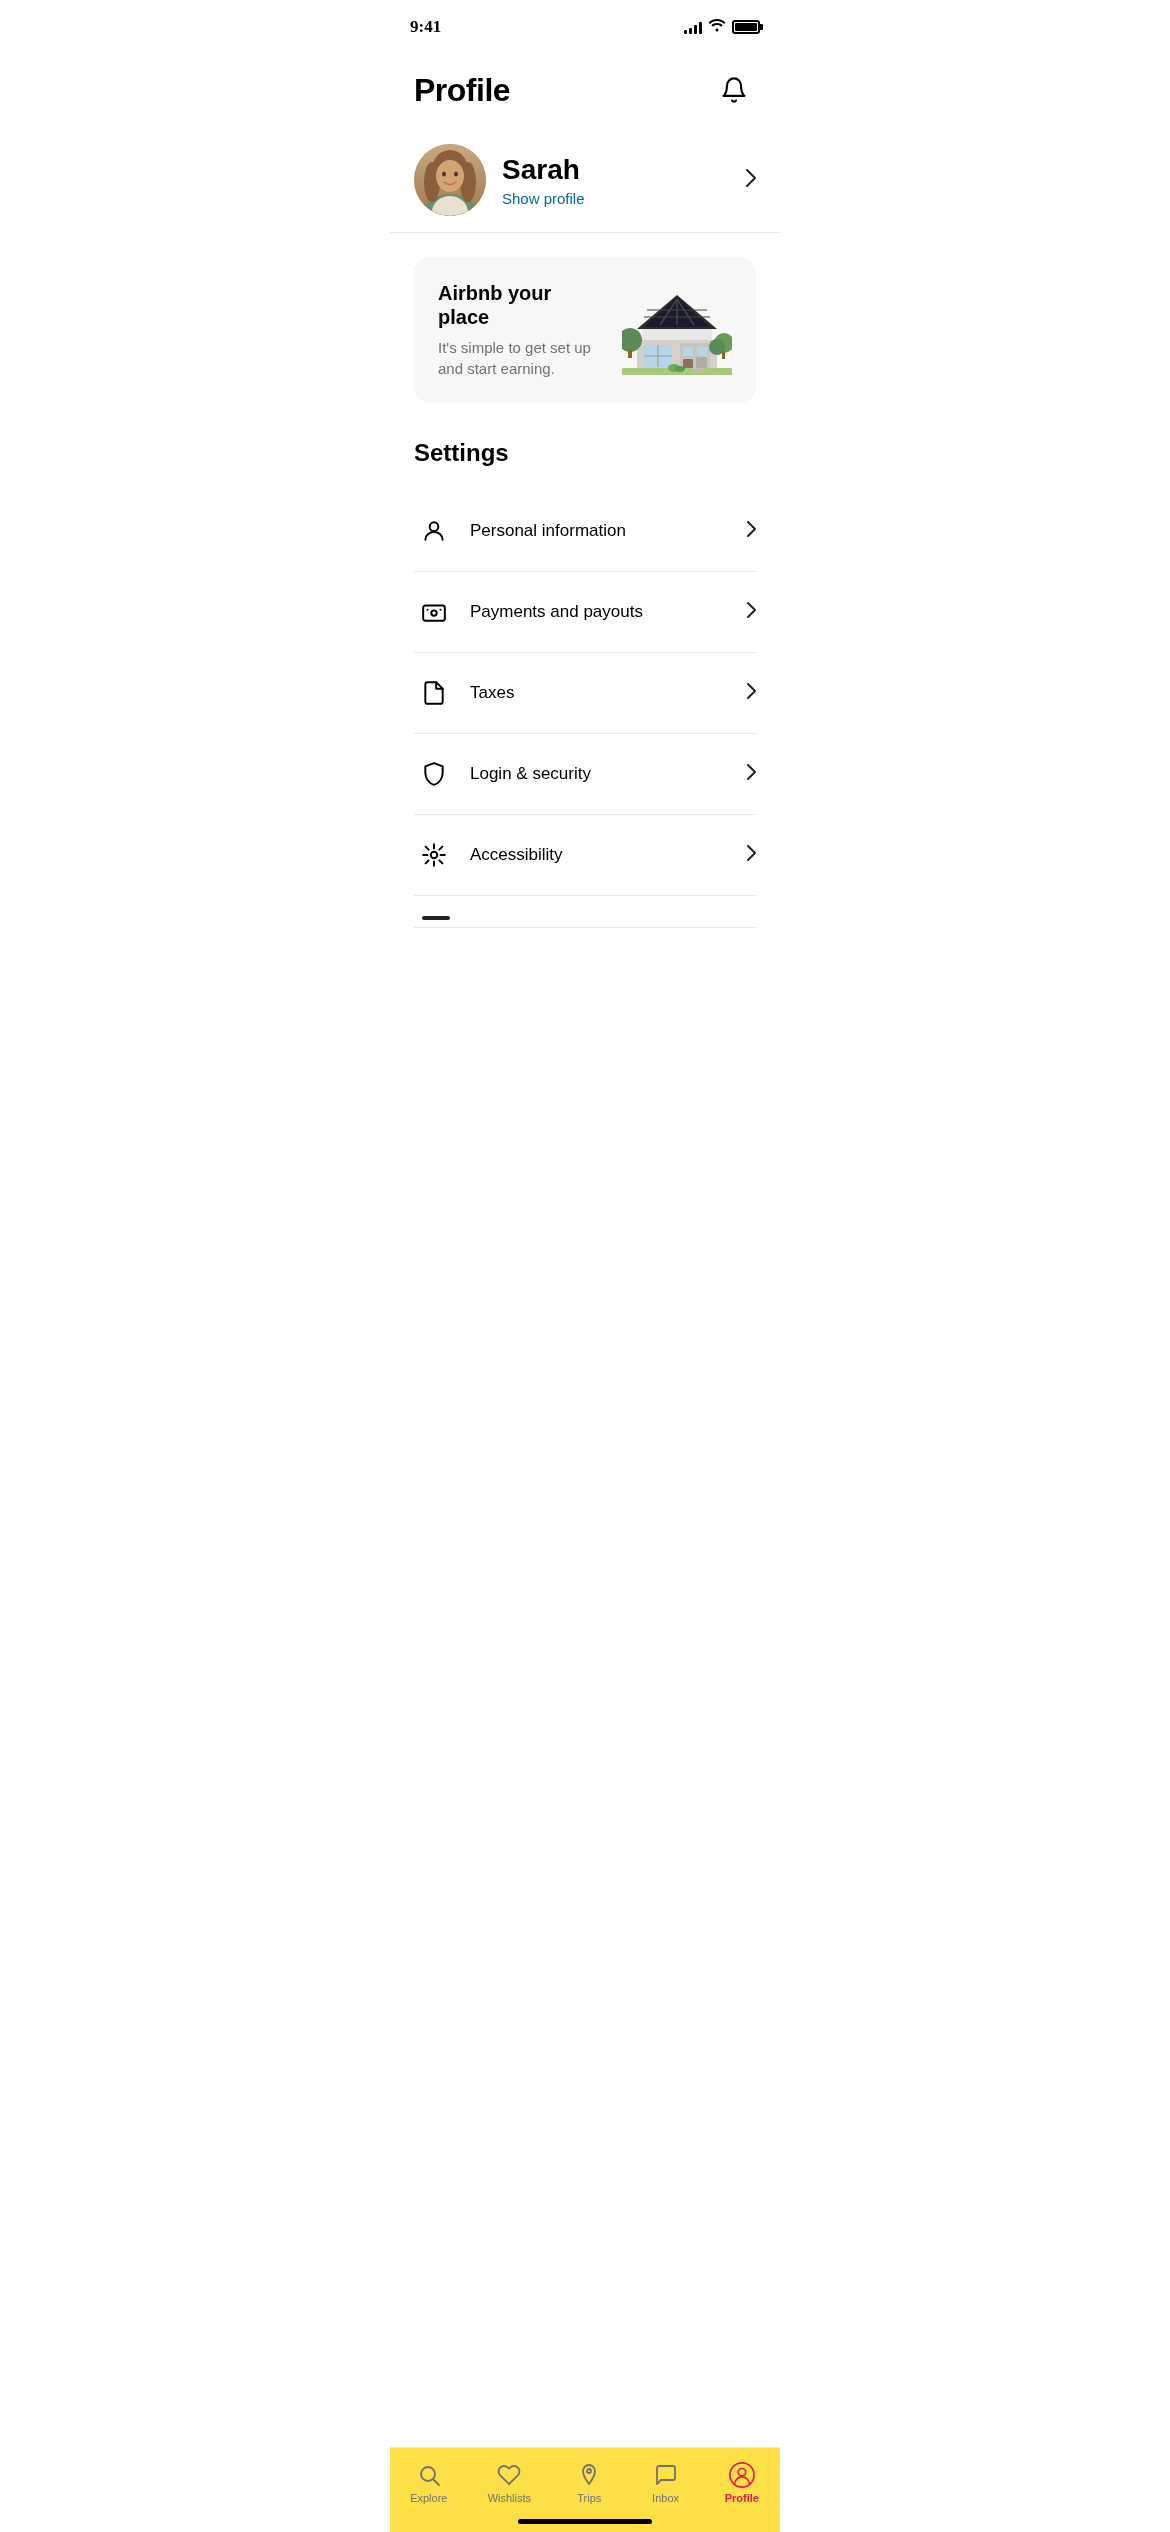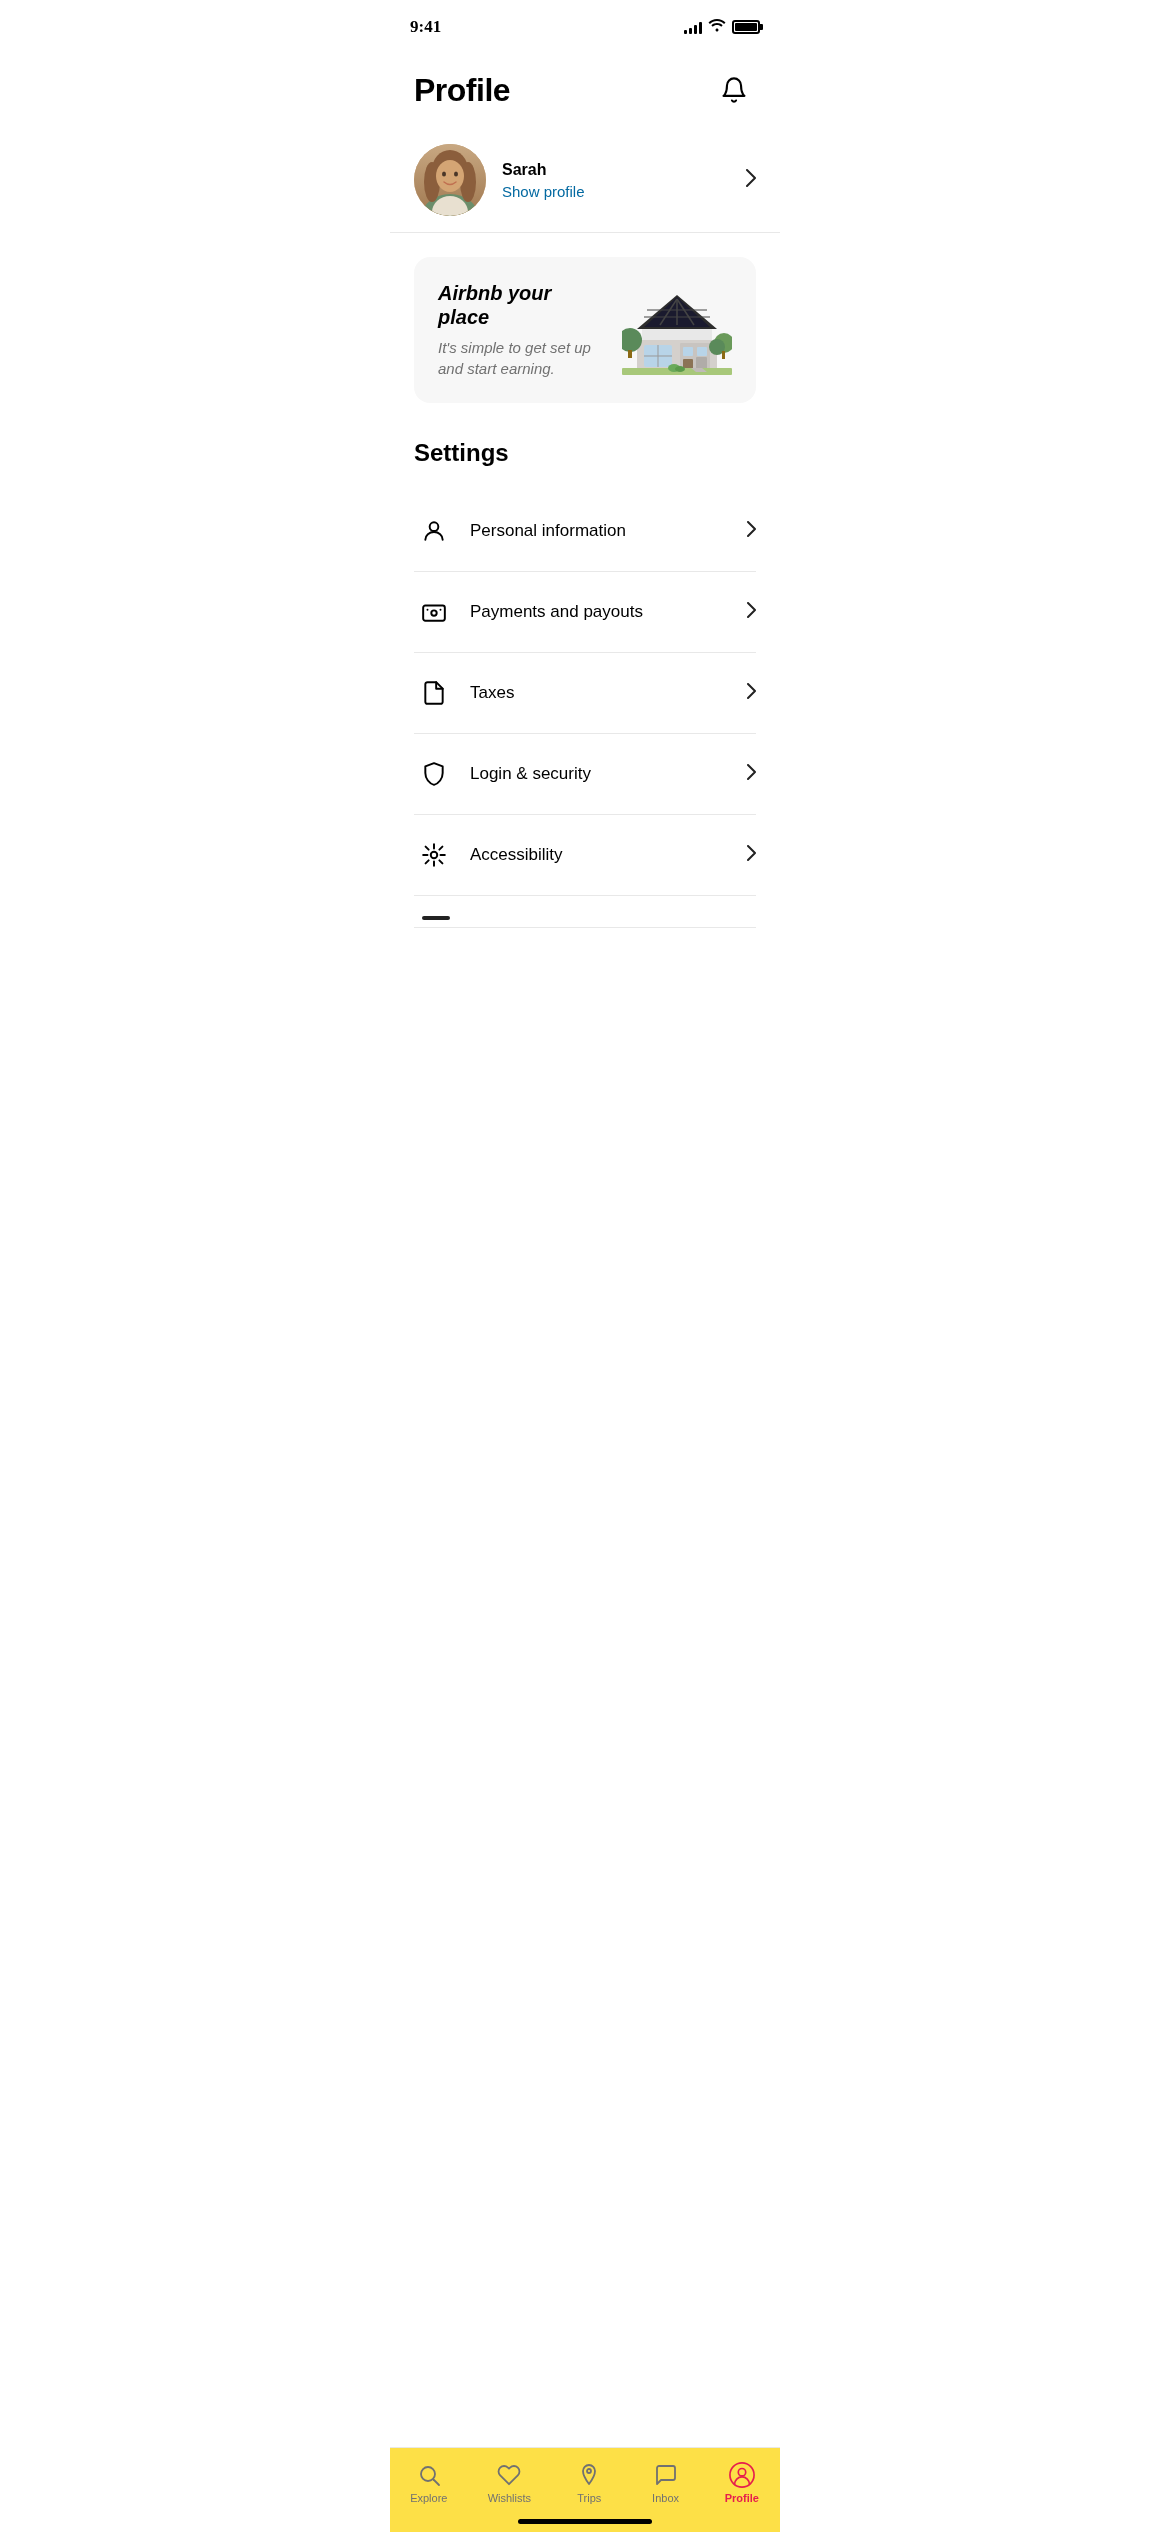--- a/index.html
+++ b/index.html
@@ -142,21 +142,21 @@
       width: 100%;
       height: 100%;
     }
 
     .profile-info {
       flex: 1;
       margin-left: 16px;
     }
 
     .profile-name {
-      font-size: 16px;
+      font-size: 28px;
       font-weight: 600;
       color: #000;
       margin-bottom: 4px;
     }
 
     .profile-subtitle {
       font-size: 15px;
       color: #0369a1;
     }
 
@@ -173,21 +173,20 @@
       padding: 24px;
       display: flex;
       align-items: center;
       justify-content: space-between;
       cursor: pointer;
     }
 
     .airbnb-card-text {
       flex: 1;
       padding-right: 16px;
-      font-style: italic;
     }
 
     .airbnb-card-title {
       font-size: 20px;
       font-weight: 700;
       color: #000;
       margin-bottom: 8px;
       line-height: 1.2;
     }
 

